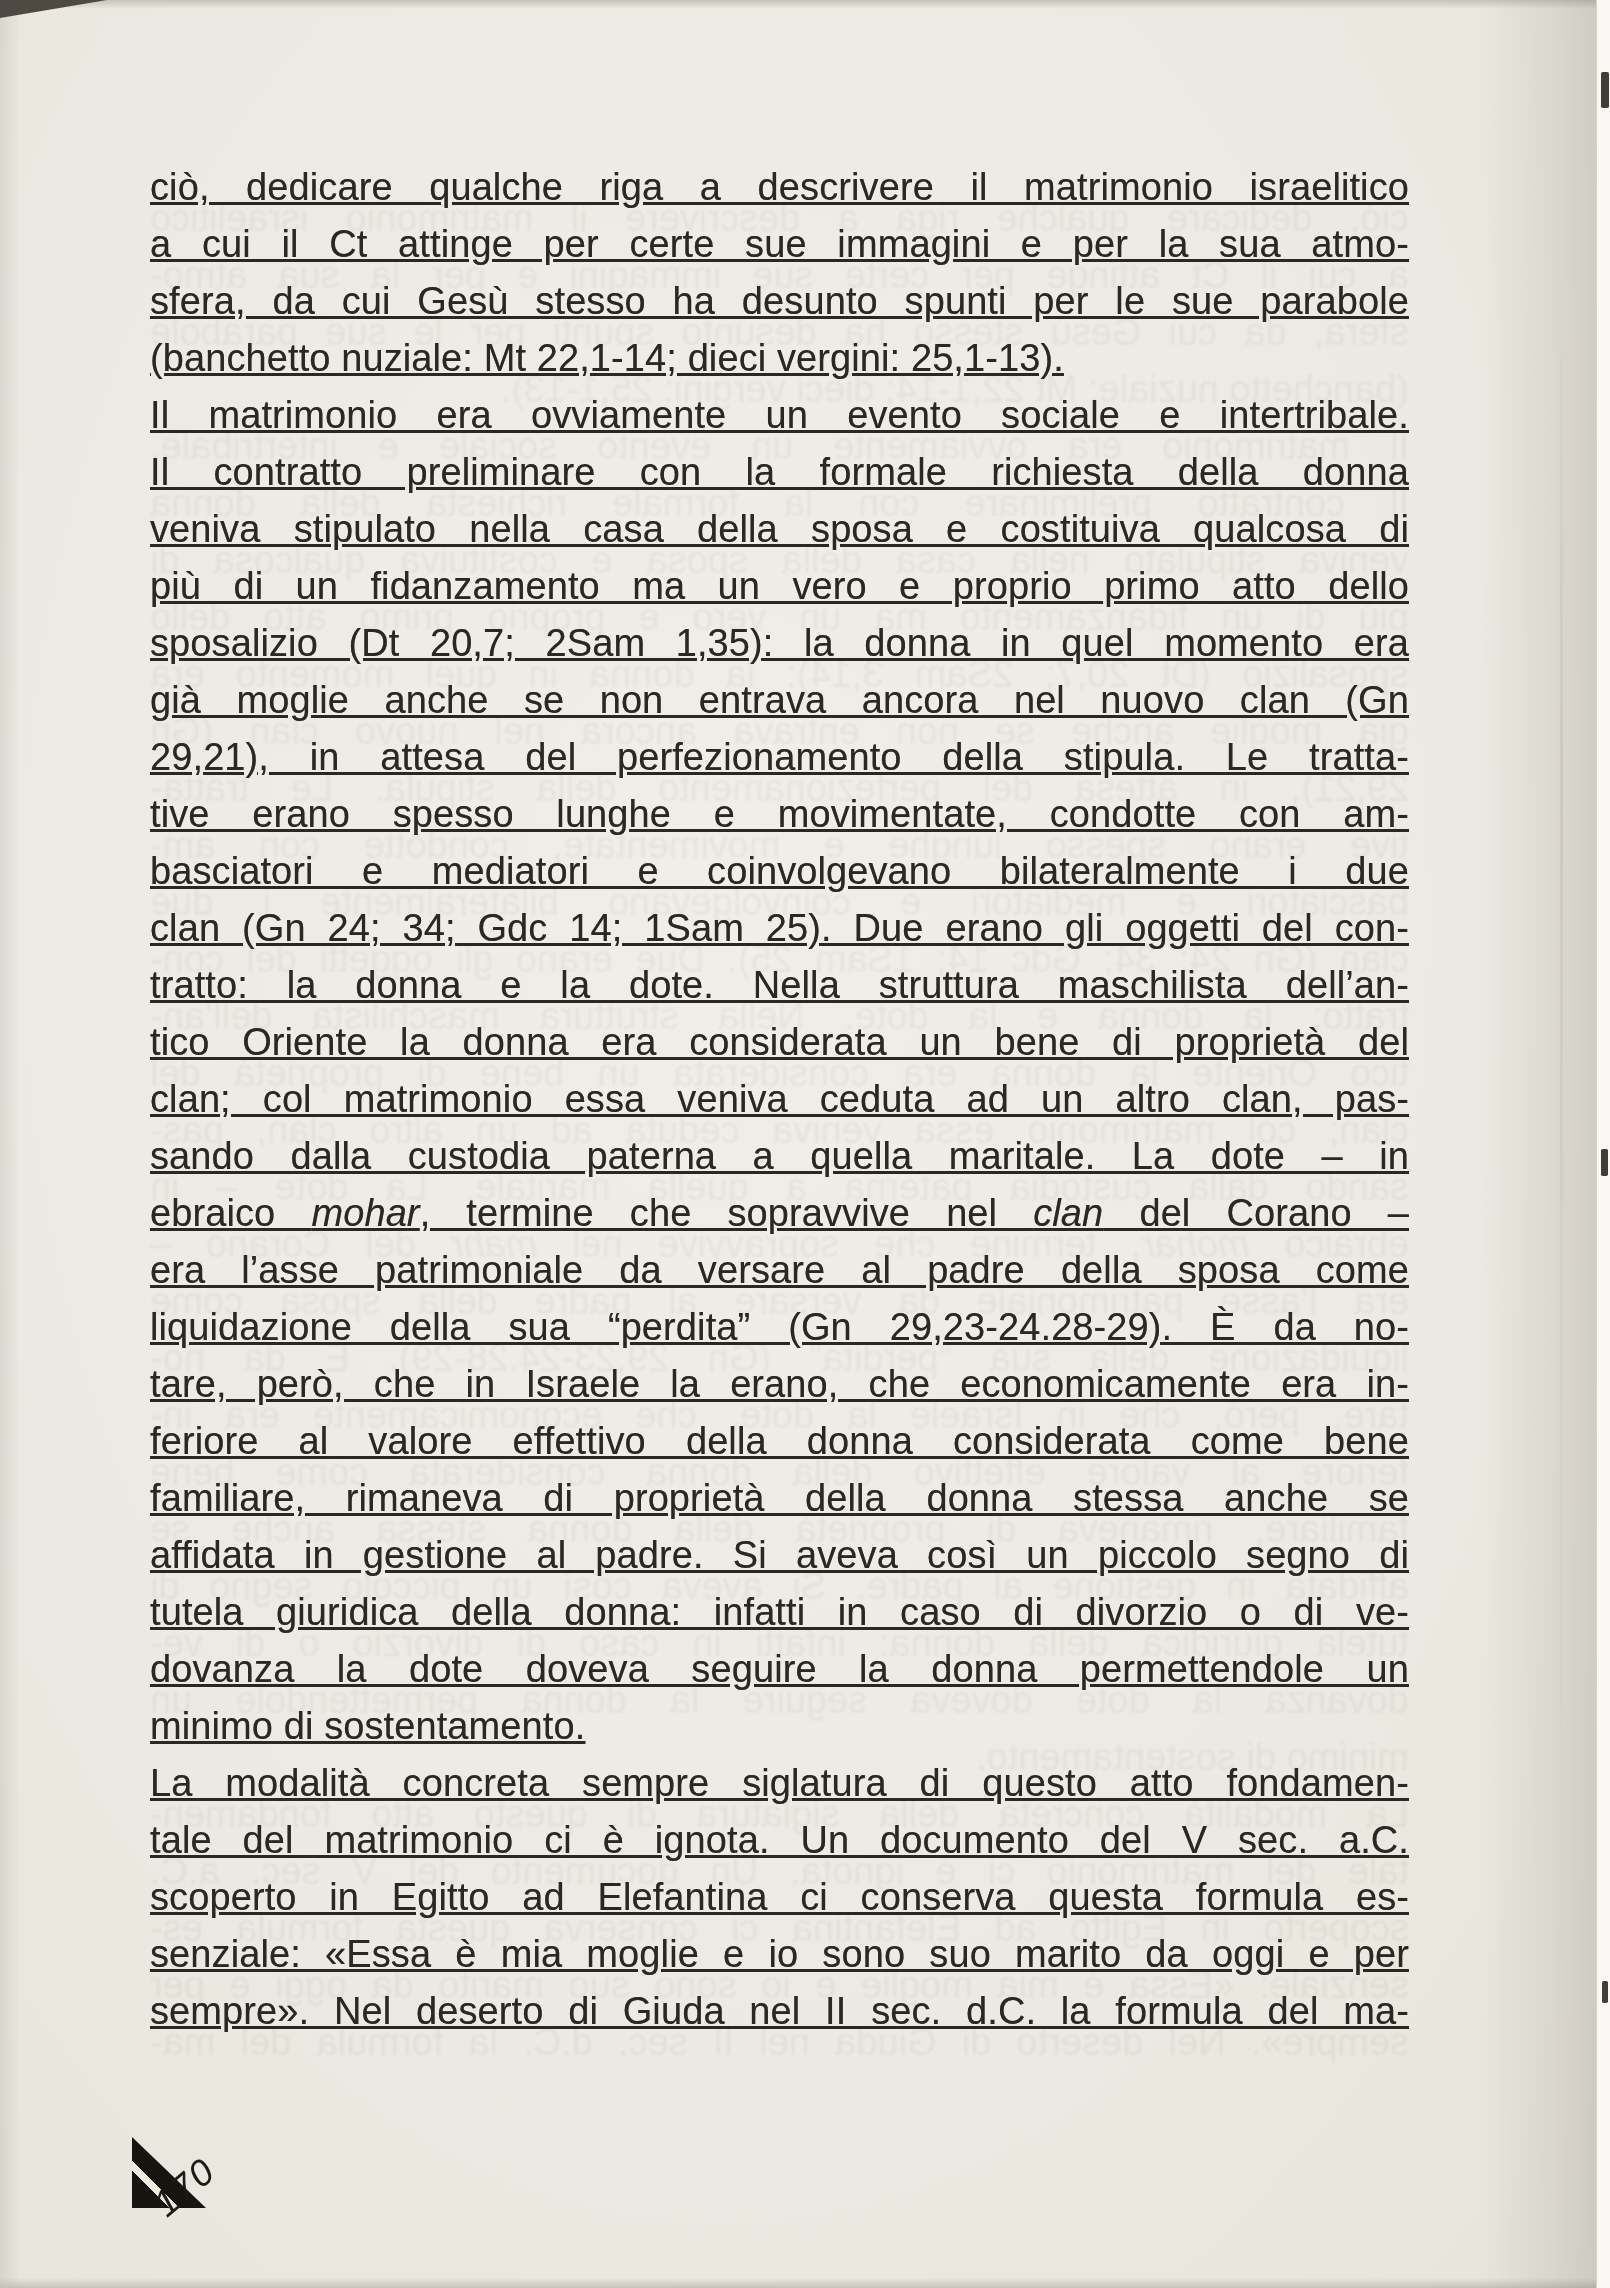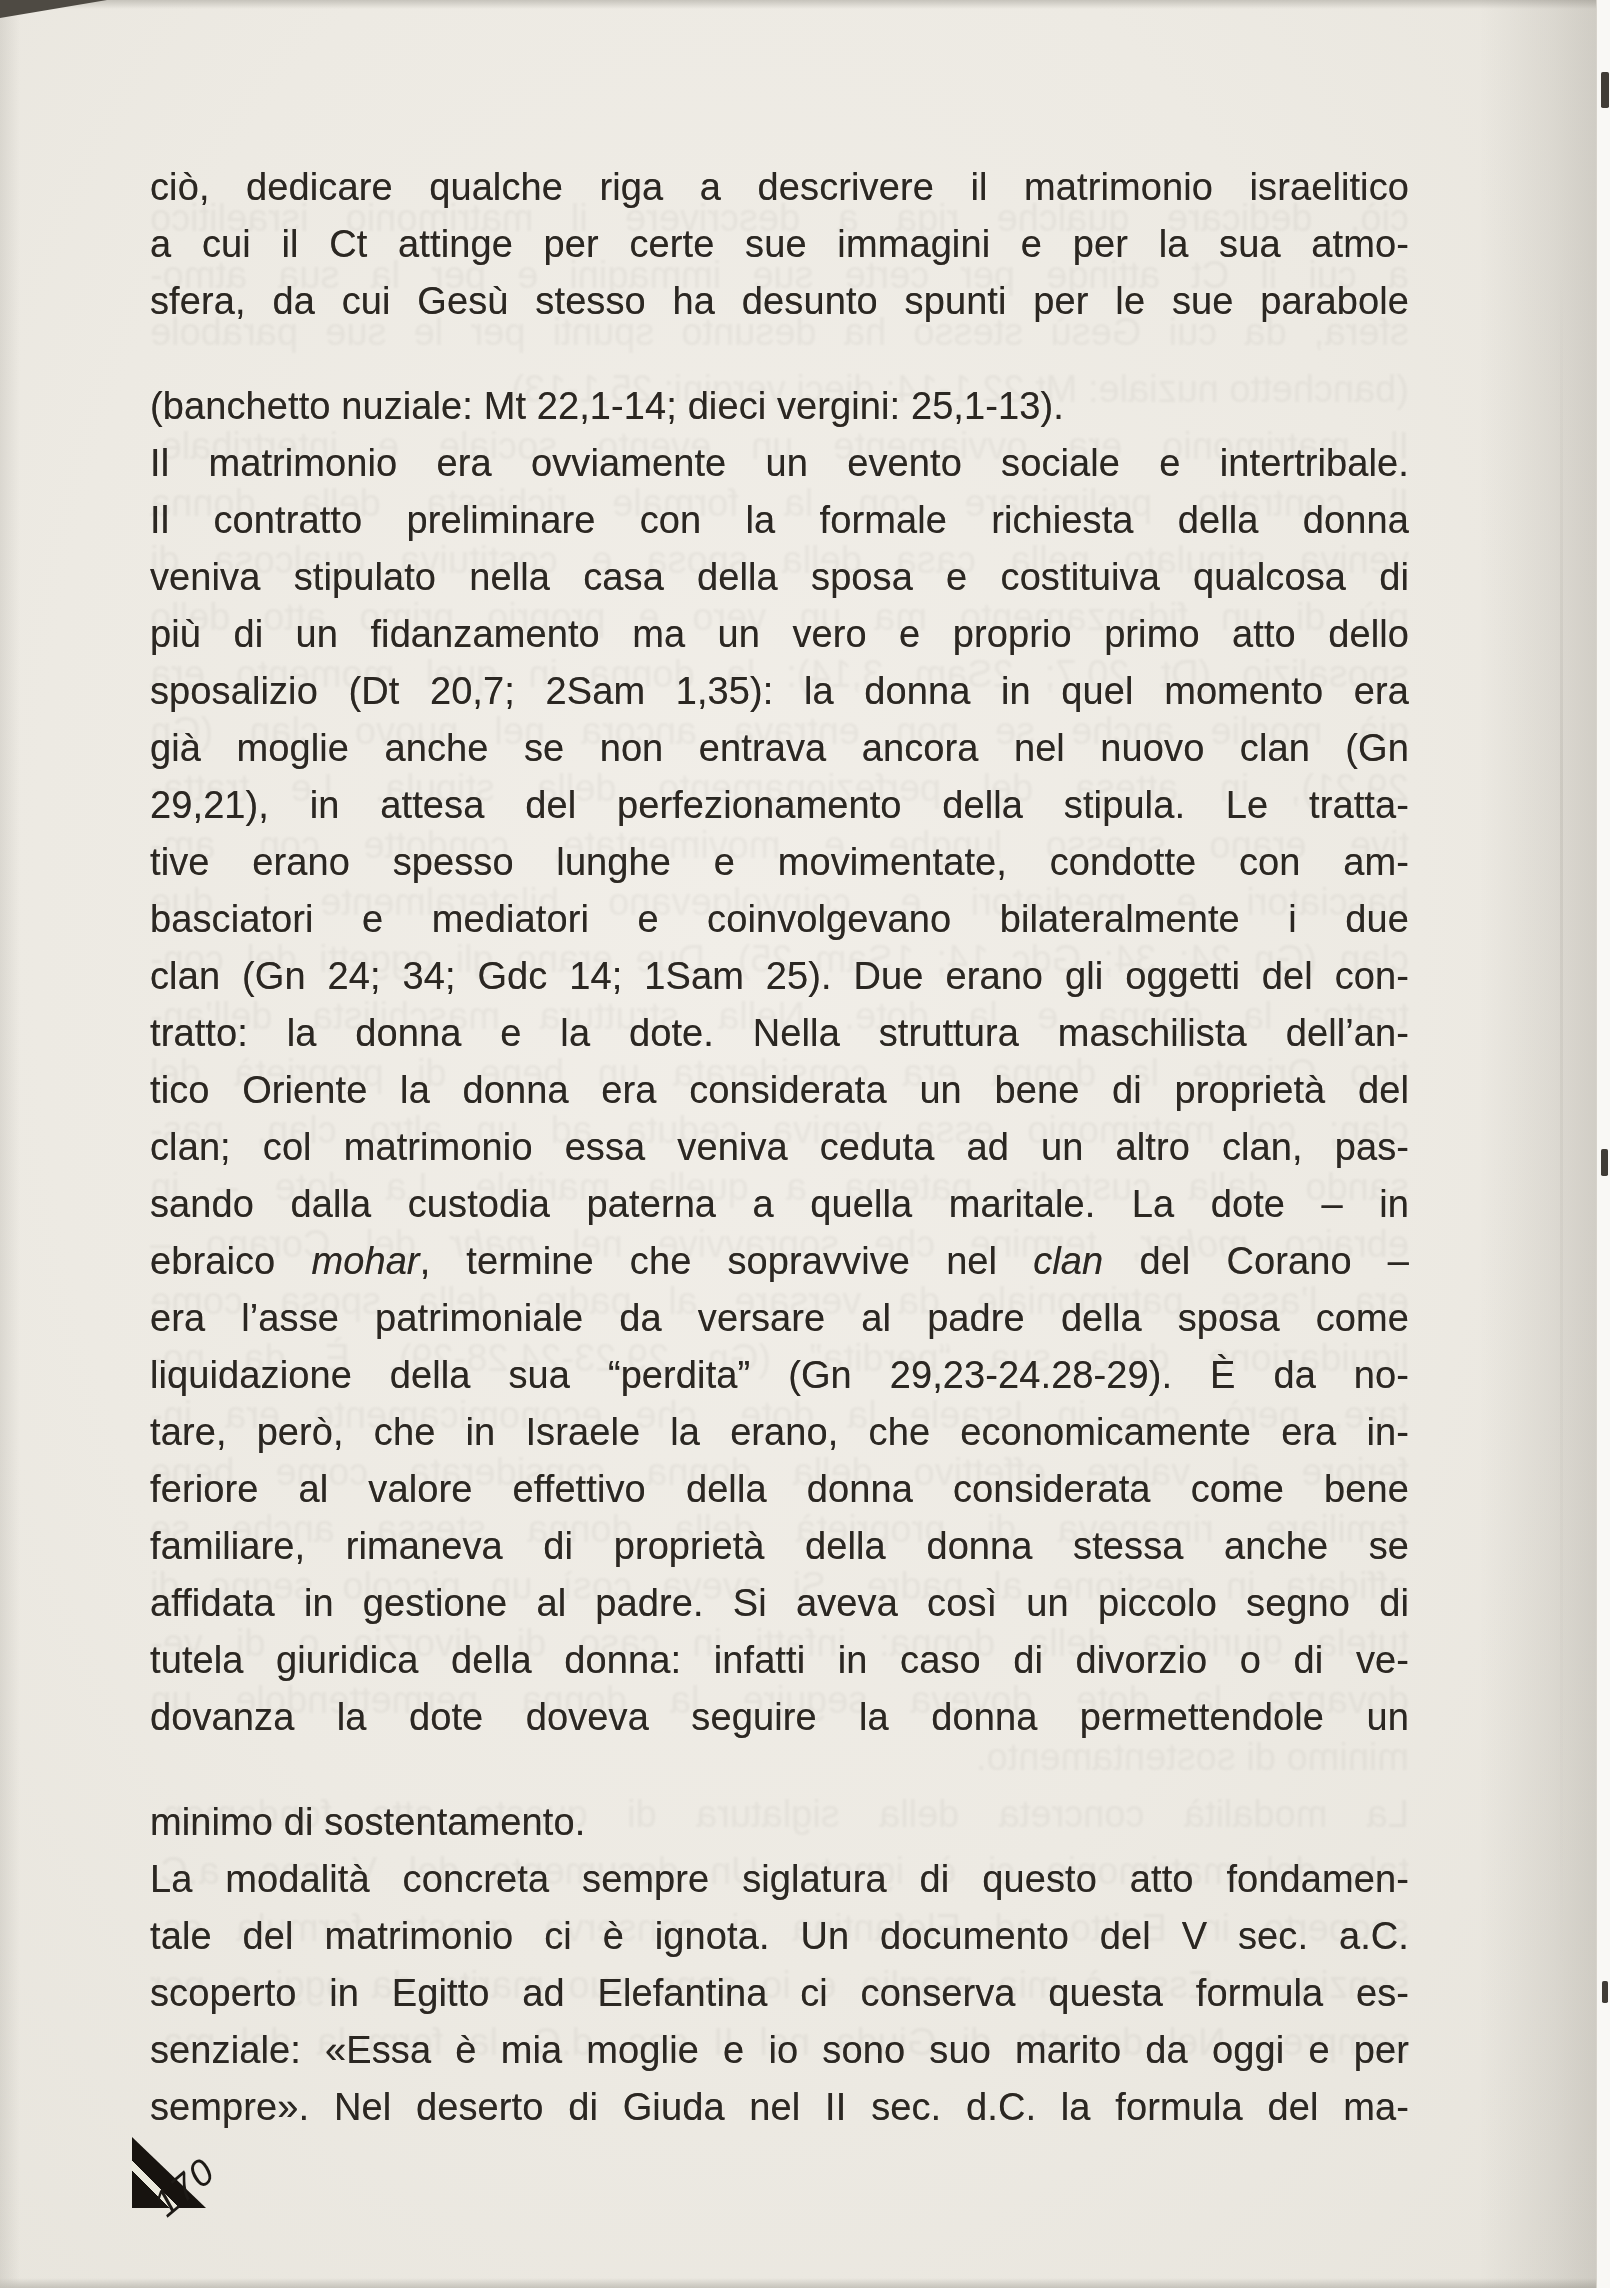--- a/index.html
+++ b/index.html
@@ -27,24 +27,24 @@
     letter-spacing: 0.1px;
     text-rendering: optimizeLegibility;
     text-shadow: 0 0 0.5px rgba(43,39,34,0.55);
     z-index: 3;
   }
   .page-text .line {
     text-align: justify;
     text-align-last: justify;
     height: 57px;
     white-space: normal;
+    text-decoration: underline;
   }
   .page-text .line.end {
     text-align-last: left;
-    margin-top: 48px;
   }
   .page-text i { font-style: italic; }
 
   
   .page-showthrough {
     position: absolute;
     left: 150px; top: 190px; width: 1259px;
     font-size: 38px; line-height: 57px;
     color: #3a362f;
     transform: scaleX(-1);

